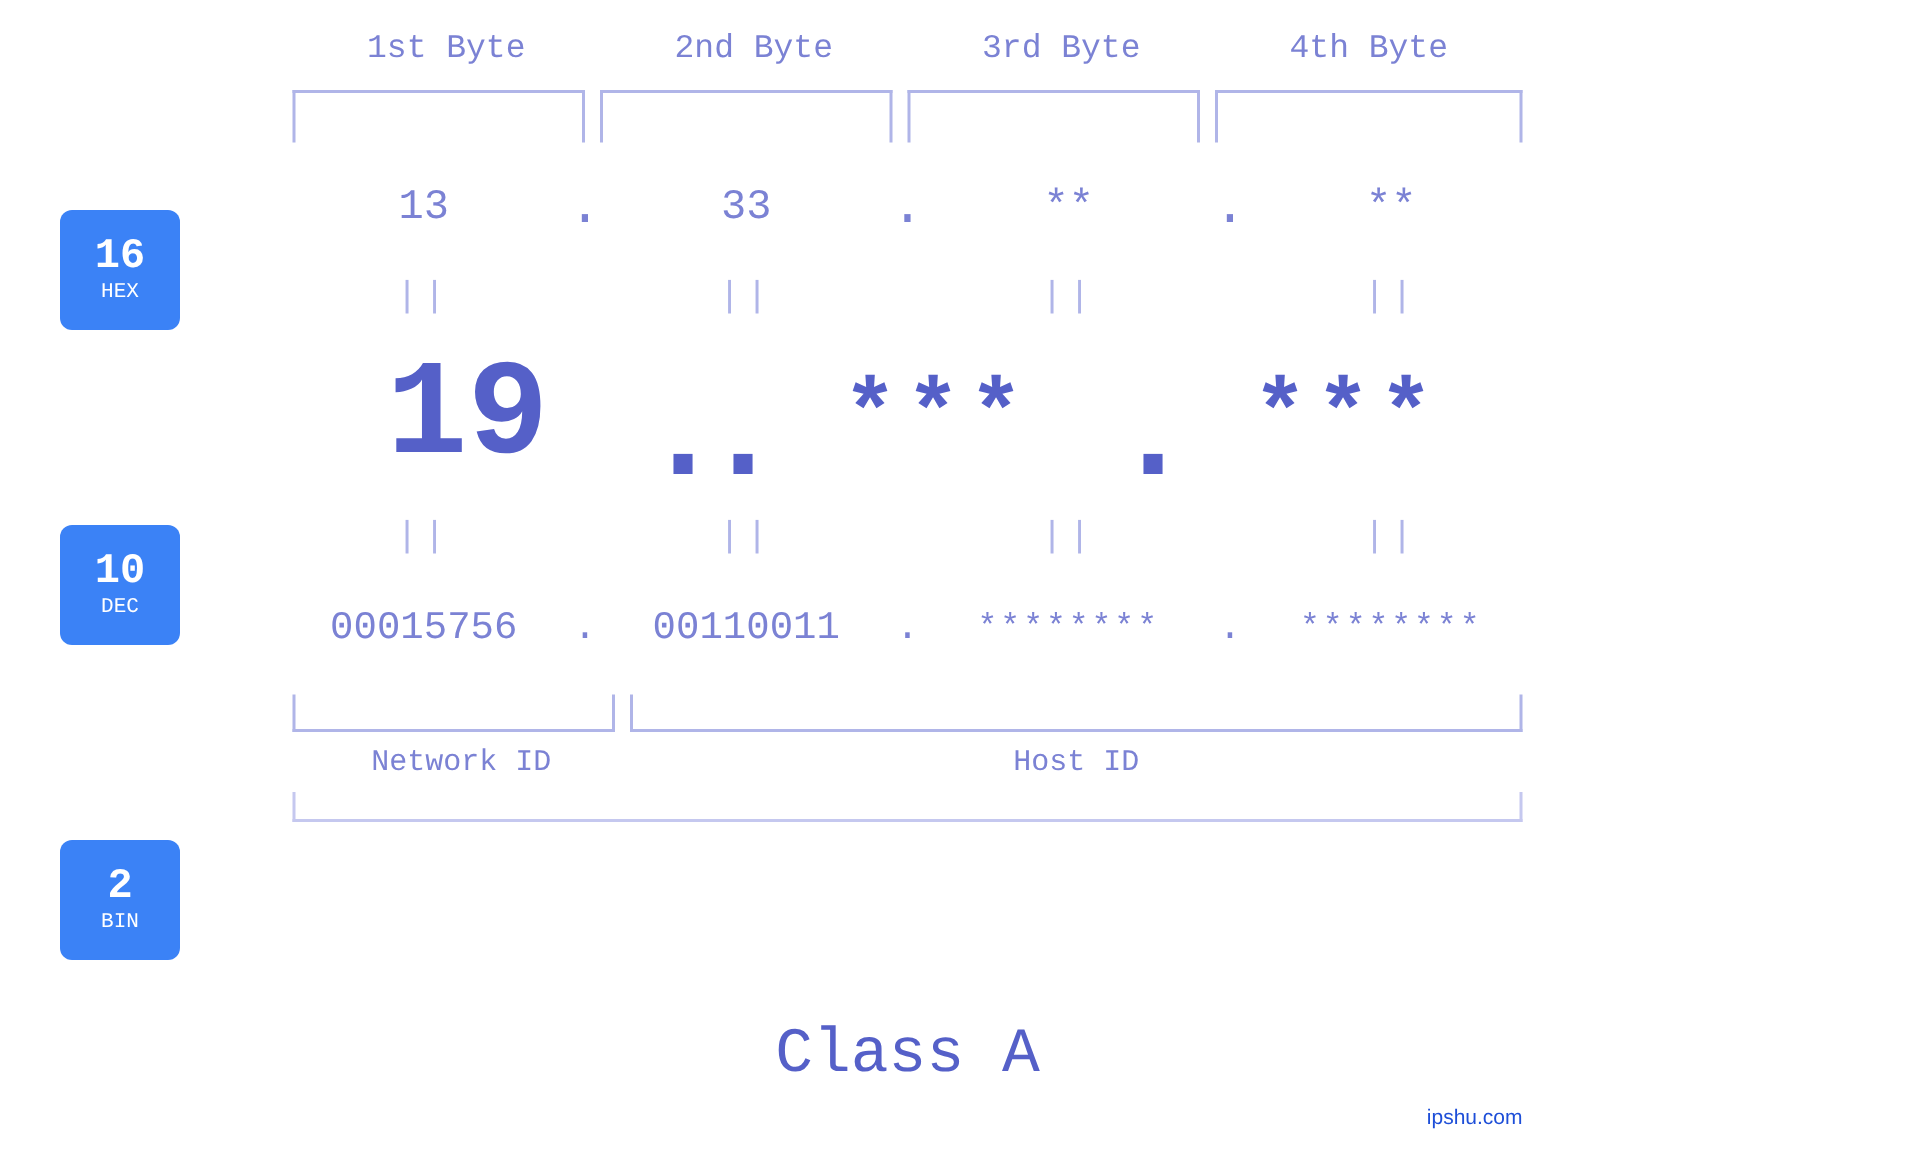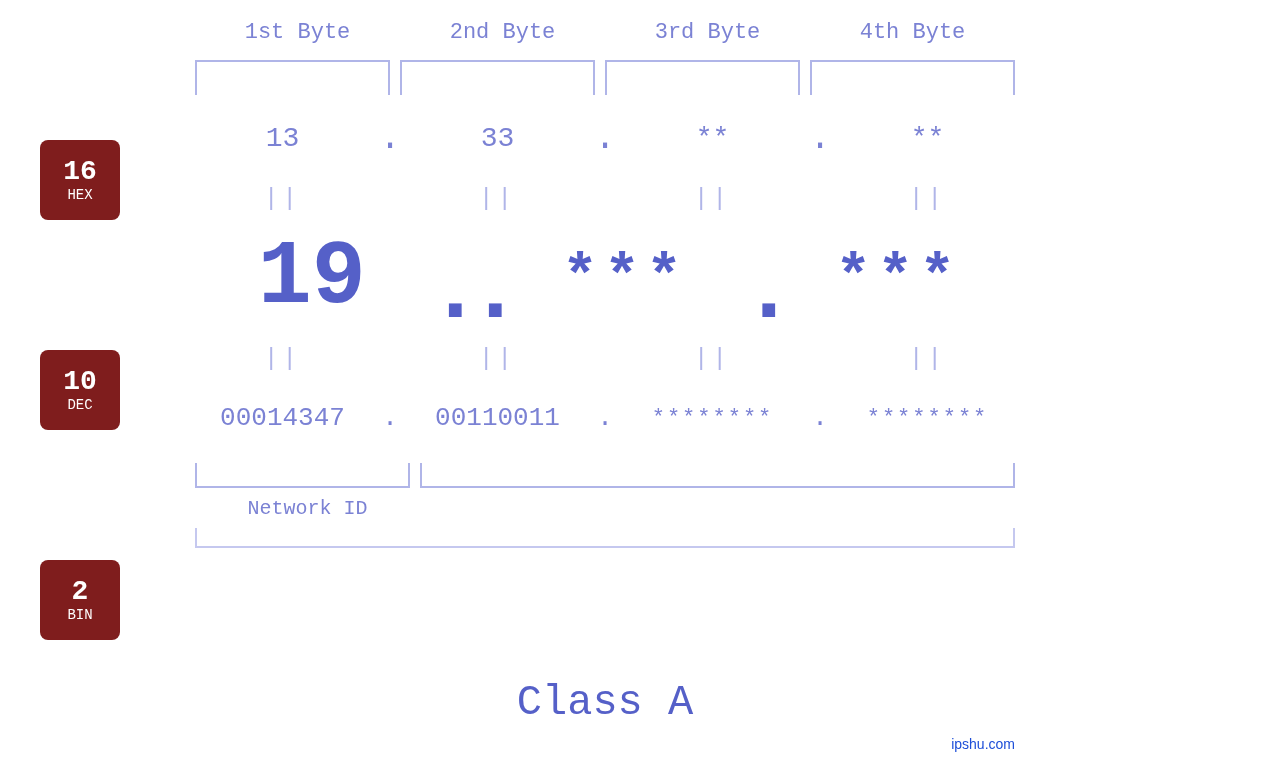--- a/index.html
+++ b/index.html
@@ -44,21 +44,21 @@
       left: 40px;
       top: 140px;
       display: flex;
       flex-direction: column;
       gap: 130px;
     }
 
     .base-badge {
       width: 80px;
       height: 80px;
-      background: #7f1d1d;
+      background: #3b82f6;
       border-radius: 8px;
       display: flex;
       flex-direction: column;
       align-items: center;
       justify-content: center;
       color: white;
     }
 
     .base-badge .base-num {
       font-size: 28px;
@@ -275,38 +275,39 @@
       <div class="pipe-cell">||</div>
       <div class="pipe-dot-cell"></div>
       <div class="pipe-cell">||</div>
       <div class="pipe-dot-cell"></div>
       <div class="pipe-cell">||</div>
       <div class="pipe-dot-cell"></div>
       <div class="pipe-cell">||</div>
     </div>
 
     <div class="bin-row">
-      <div class="cell-bin">00014347</div>
+      <div class="cell-bin">00015756</div>
       <div class="dot-cell-bin">.</div>
       <div class="cell-bin">00110011</div>
       <div class="dot-cell-bin">.</div>
       <div class="cell-bin-stars">********</div>
       <div class="dot-cell-bin">.</div>
       <div class="cell-bin-stars">********</div>
     </div>
 
     <div style="display:flex; height:30px; margin-top:5px; position:relative;">
 
       <div style="position:absolute; left:0; width:calc(25% - 10px + 20px); height:25px; border:2px solid #b0b5e8; border-top:none;"></div>
 
       <div style="position:absolute; left:calc(25% + 20px); right:0; height:25px; border:2px solid #b0b5e8; border-top:none;"></div>
     </div>
 
     <div style="display:flex; margin-top:4px;">
       <div style="width:calc(25% + 20px); text-align:center; color:#7b82d4; font-size:20px; font-family:'Courier New',monospace;">Network ID</div>
+      <div style="flex:1; text-align:center; color:#7b82d4; font-size:20px; font-family:'Courier New',monospace;">Host ID</div>
     </div>
 
     <div style="height:20px; margin-top:8px; border:2px solid #c5c8ef; border-top:none;"></div>
 
   </div>
 
   <div class="class-row">Class A</div>
 
   <div class="watermark">ipshu.com</div>
 

